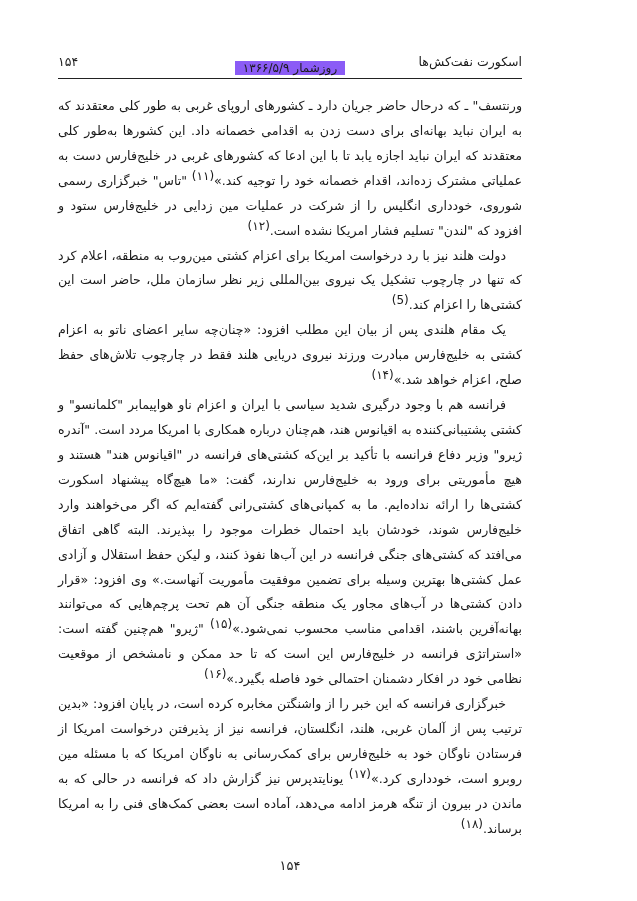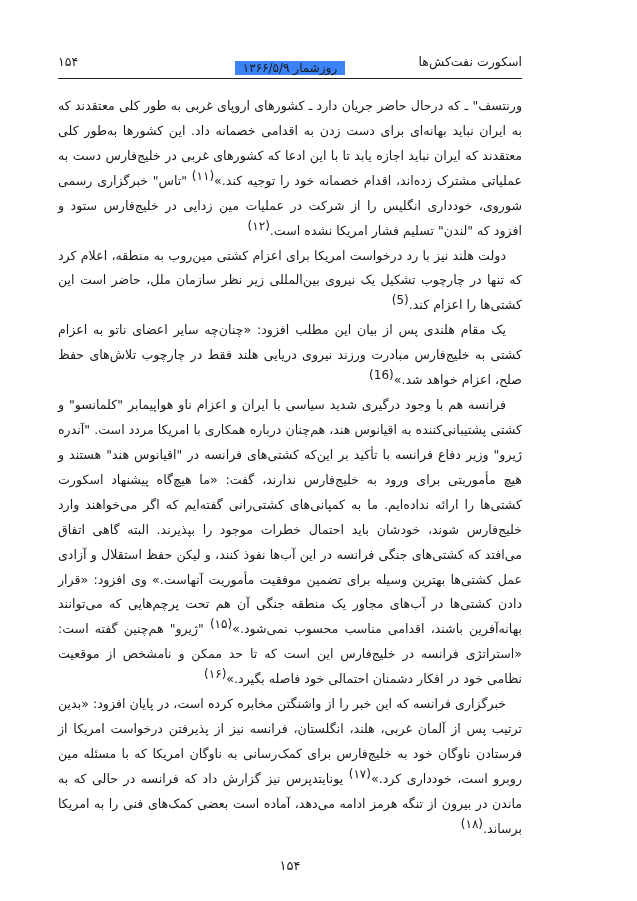--- a/index.html
+++ b/index.html
@@ -54,21 +54,21 @@
   .header-rule {
     position: absolute;
     top: 26px;
     left: 0;
     right: 0;
     height: 0;
     border-top: 0.8px solid #222;
   }
   .header-center span {
     position: relative;
-    background: #3b82f6;
+    background: #8b5cf6;
     padding: 0 8px;
     z-index: 2;
     top: -9px;
     display: inline-block;
   }
   
   .content {
     margin-top: 8px;
     direction: rtl;
     text-align: justify;
@@ -109,21 +109,21 @@
     <div class="header-rule"></div>
     <div class="header-center"><span>روزشمار ۱۳۶۶/۵/۹</span></div>
   </div>
 
   <div class="content">
 
     <p><span>ورنتسف" ـ که درحال حاضر جریان دارد ـ کشورهای اروپای غربی به طور کلی معتقدند که به ایران نباید بهانه‌ای برای دست زدن به اقدامی خصمانه داد. این کشورها به‌طور کلی معتقدند که ایران نباید اجازه یابد تا با این ادعا که کشورهای غربی در خلیج‌فارس دست به عملیاتی مشترک زده‌اند، اقدام خصمانه خود را توجیه کند.»</span><sup>(۱۱)</sup><span> "تاس" خبرگزاری رسمی شوروی، خودداری انگلیس را از شرکت در عملیات مین زدایی در خلیج‌فارس ستود و افزود که "لندن" تسلیم فشار امریکا نشده است.</span><sup>(۱۲)</sup></p>
 
     <p class="indent"><span>دولت هلند نیز با رد درخواست امریکا برای اعزام کشتی مین‌روب به منطقه، اعلام کرد که تنها در چارچوب تشکیل یک نیروی بین‌المللی زیر نظر سازمان ملل، حاضر است این کشتی‌ها را اعزام کند.</span><sup>(5)</sup></p>
 
-    <p class="indent"><span>یک مقام هلندی پس از بیان این مطلب افزود: «چنان‌چه سایر اعضای ناتو به‌ اعزام کشتی به خلیج‌فارس مبادرت ورزند نیروی دریایی هلند فقط در چارچوب تلاش‌های حفظ صلح، اعزام خواهد شد.»</span><sup>(16)</sup></p>
+    <p class="indent"><span>یک مقام هلندی پس از بیان این مطلب افزود: «چنان‌چه سایر اعضای ناتو به‌ اعزام کشتی به خلیج‌فارس مبادرت ورزند نیروی دریایی هلند فقط در چارچوب تلاش‌های حفظ صلح، اعزام خواهد شد.»</span><sup>(۱۴)</sup></p>
 
     <p class="indent"><span>فرانسه هم با وجود درگیری شدید سیاسی با ایران و اعزام ناو هواپیمابر "کلمانسو" و کشتی پشتیبانی‌کننده به اقیانوس هند، هم‌چنان درباره همکاری با امریکا مردد است. "آندره ژیرو" وزیر دفاع فرانسه با تأکید بر این‌که کشتی‌های فرانسه در "اقیانوس هند" هستند و هیچ مأموریتی برای ورود به خلیج‌فارس ندارند، گفت: «ما هیچ‌گاه پیشنهاد اسکورت کشتی‌ها را ارائه نداده‌ایم. ما به کمپانی‌های کشتی‌رانی گفته‌ایم که اگر می‌خواهند وارد خلیج‌فارس شوند، خودشان باید احتمال خطرات موجود را بپذیرند. البته گاهی اتفاق می‌افتد که کشتی‌های جنگی فرانسه در این آب‌ها نفوذ کنند، و لیکن حفظ استقلال و آزادی عمل کشتی‌ها بهترین وسیله برای تضمین موفقیت مأموریت آنهاست.» وی افزود: «قرار دادن کشتی‌ها در آب‌های مجاور یک منطقه جنگی آن هم تحت پرچم‌هایی که می‌توانند بهانه‌آفرین باشند، اقدامی مناسب محسوب نمی‌شود.»</span><sup>(۱۵)</sup><span> "ژیرو" هم‌چنین گفته است: «استراتژی فرانسه در خلیج‌فارس این است که تا حد ممکن و نامشخص از موقعیت نظامی خود در افکار دشمنان احتمالی خود فاصله بگیرد.»</span><sup>(۱۶)</sup></p>
 
     <p class="indent"><span>خبرگزاری فرانسه که این خبر را از واشنگتن مخابره کرده است، در پایان افزود: «بدین ترتیب پس از آلمان غربی، هلند، انگلستان، فرانسه نیز از پذیرفتن درخواست امریکا از فرستادن ناوگان خود به خلیج‌فارس برای کمک‌رسانی به ناوگان امریکا که با مسئله مین روبرو است، خودداری کرد.»</span><sup>(۱۷)</sup><span> یونایتدپرس نیز گزارش داد که فرانسه در حالی که به ماندن در بیرون از تنگه هرمز ادامه می‌دهد، آماده است بعضی کمک‌های فنی را به امریکا برساند.</span><sup>(۱۸)</sup></p>
 
   </div>
 
   <div class="footer"><span>۱۵۴</span></div>
 
 </div>

